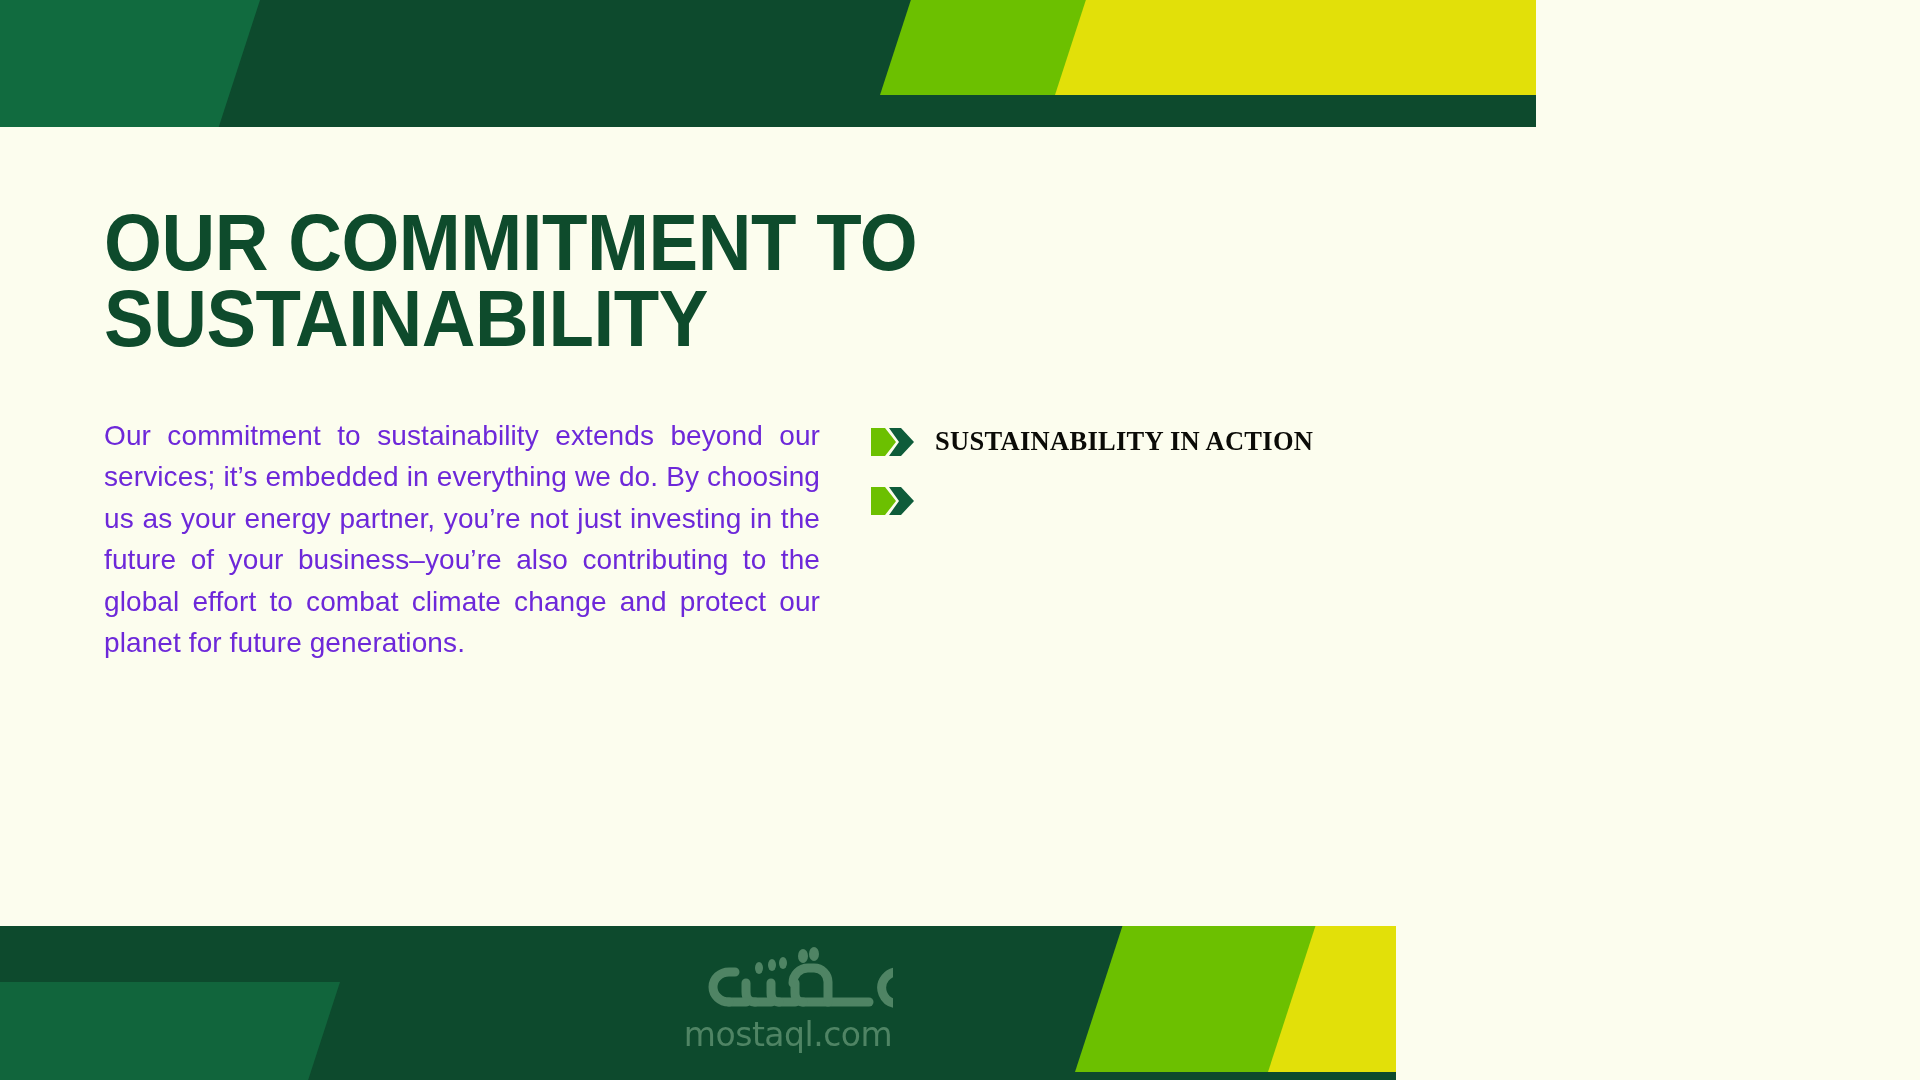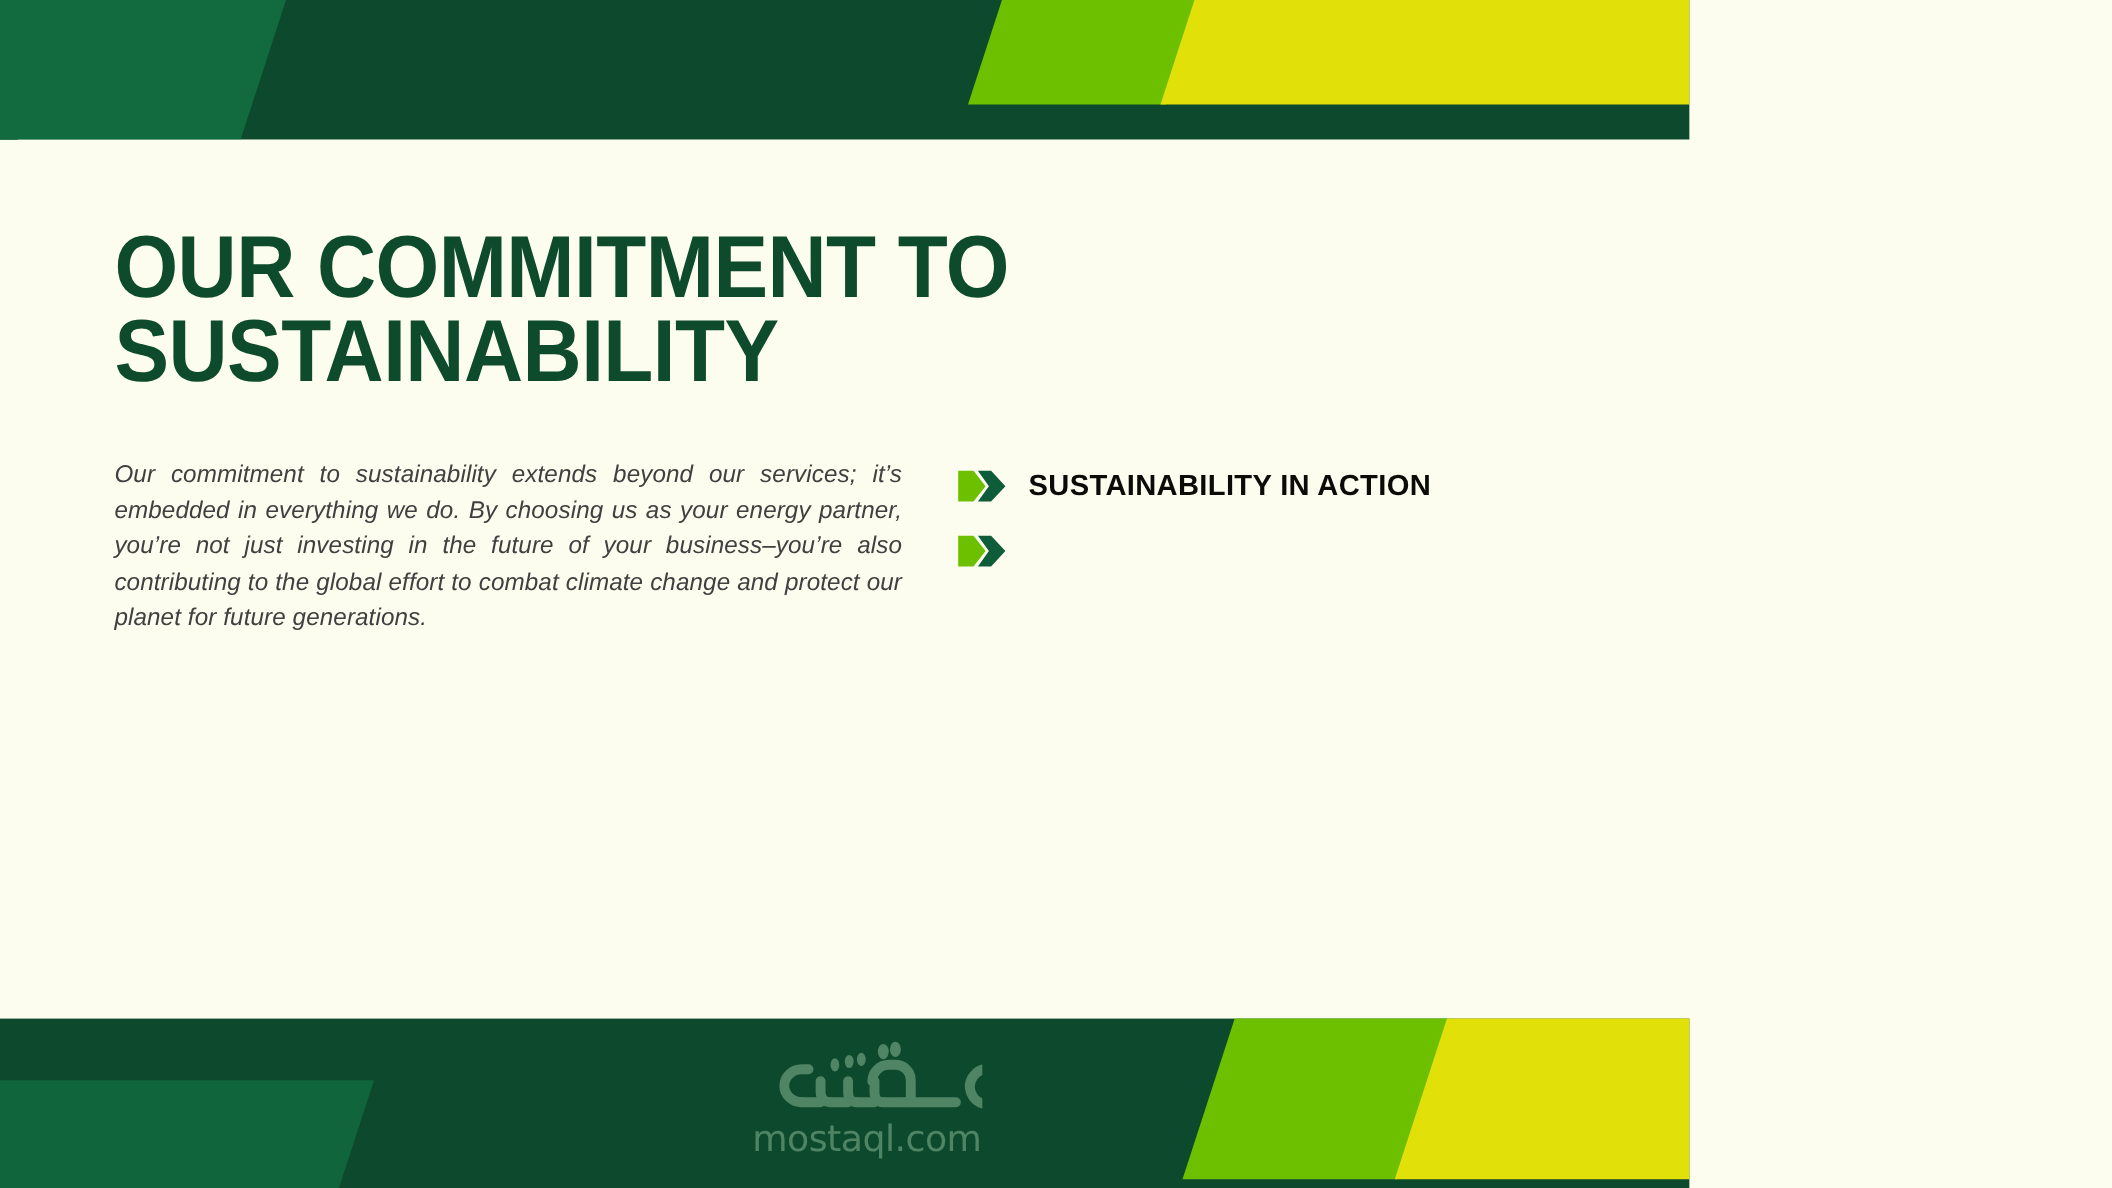--- a/index.html
+++ b/index.html
@@ -49,52 +49,51 @@
     transform-origin:left top;
     white-space:pre-line;
     margin:0;
   }
 
   .body-col{
     position:absolute;left:88px;top:288px;width:716px;
   }
   .body-text{
     margin:0;
-    color:#404040;
-    font-size:22px;
+    color:#6d28d9;
+    font-size:28px;
     line-height:1.48;
     text-align:justify;
     font-weight:400;
     letter-spacing:0.1px;
-    font-style:italic;
   }
 
   .list-col{
-    position:absolute;left:855px;top:285px;width:600px;
+    position:absolute;left:855px;top:285px;width:600px;font-family:Liberation Serif, serif;
   }
   .list-item{
     display:flex;align-items:center;
     height:59px;
     gap:20px;
   }
   .chev{
     width:44px;height:30px;flex:0 0 44px;
     display:block;
   }
   .list-label{
     color:#0b0b07;
     font-weight:700;
     font-size:26.5px;
     letter-spacing:0.3px;
     text-transform:uppercase;
     white-space:nowrap;
   }
 
   
-  .footer-band{position:absolute;left:0;top:926px;width:1536px;height:154px;background:#0d4a2d;overflow:hidden;text-decoration:underline;}
+  .footer-band{position:absolute;left:0;top:926px;width:1396px;height:154px;background:#0d4a2d;overflow:hidden;text-decoration:underline;}
   .foot-left-para{
     position:absolute;left:-60px;top:56px;width:400px;height:110px;
     background:#11653c;
     transform:skewX(-18deg);
     transform-origin:top left;
   }
   .foot-lime{
     position:absolute;left:1075px;top:-6px;width:195px;height:152px;
     background:#6cc000;
     transform:skewX(-18deg);

